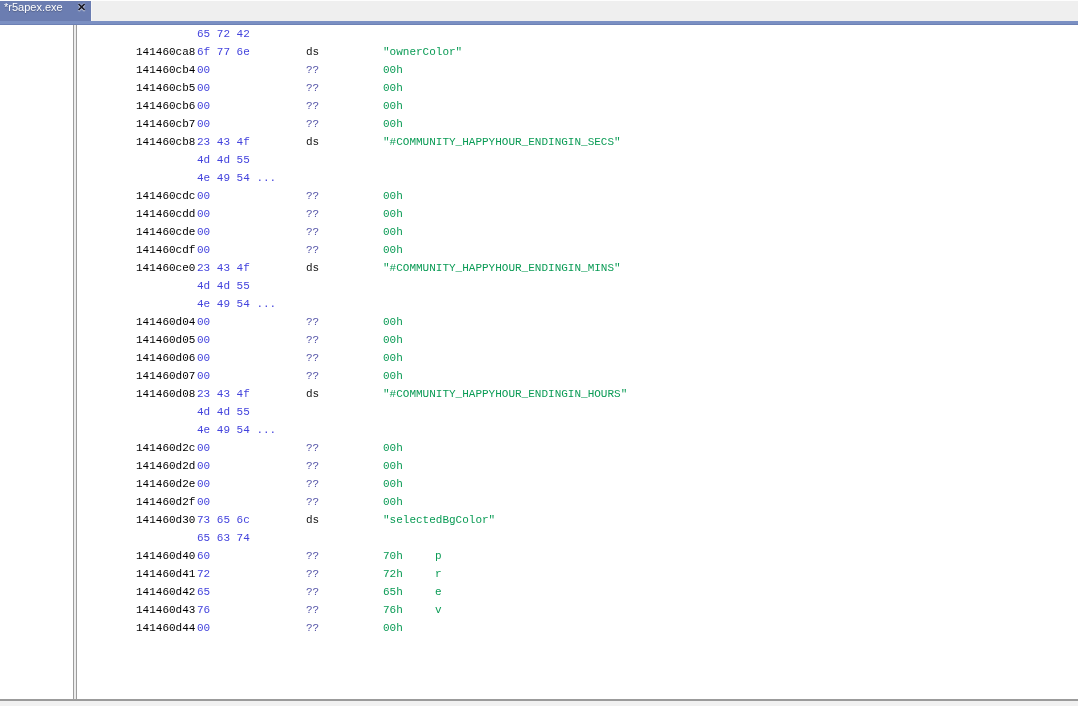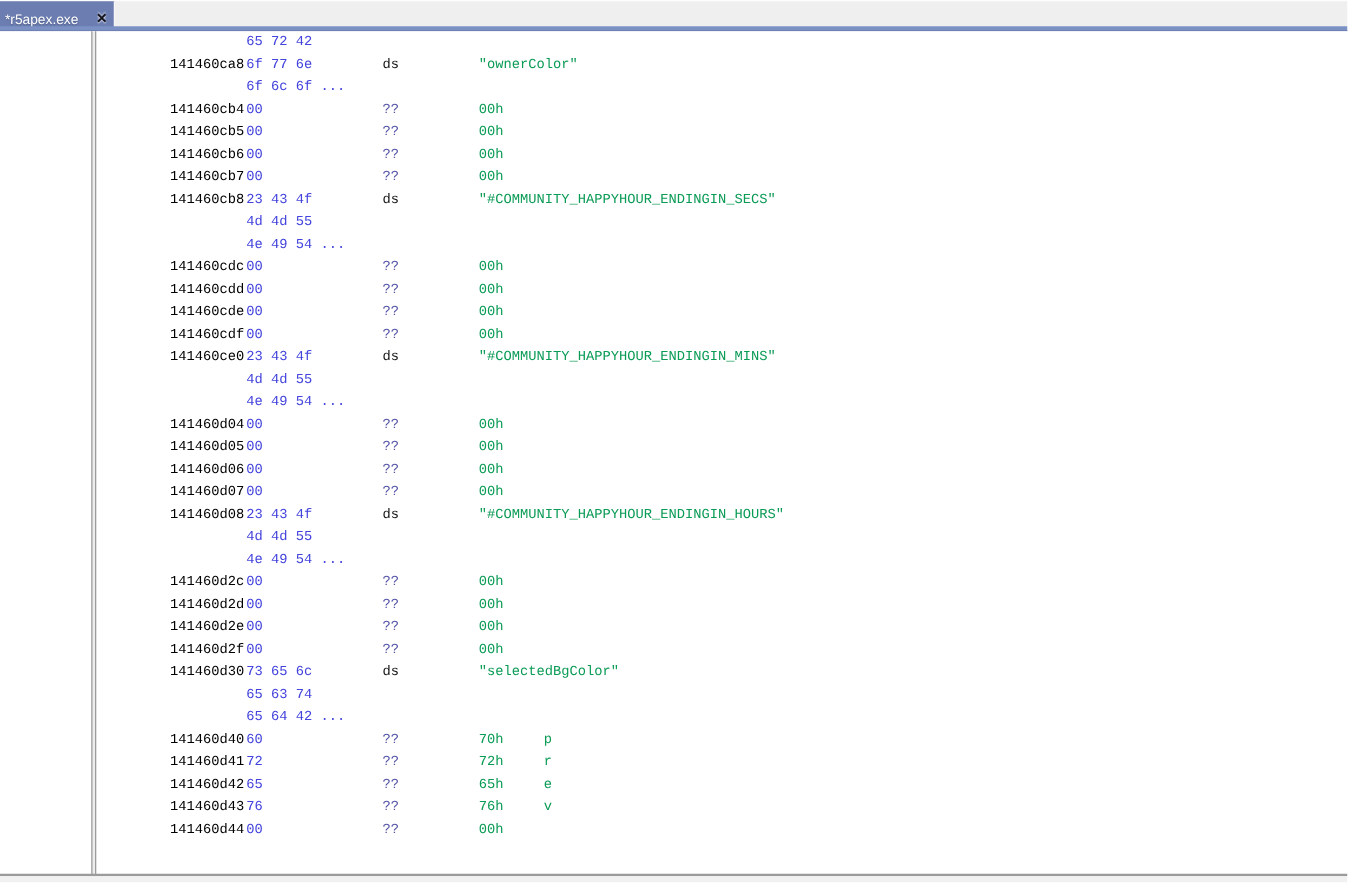--- a/index.html
+++ b/index.html
@@ -9,21 +9,21 @@
   
   .tabbar {
     position:absolute; left:0; top:0; width:1078px; height:21px;
     background:var(--tabbar-bg,#efefef);
     border-top:1px solid #fdfdfd;
   }
   .tab {
     position:absolute; left:0; top:0; height:21px; width:92px;
     background:var(--tab-bg,#6b7db1);
     border-right:1px solid #f6f6f6;
-    display:flex; align-items:flex-end;
+    display:flex; align-items:flex-start;
     padding:0 3px 0 4px;
     cursor:default;
   }
   .tab-label {
     color:var(--tab-text,#ffffff);
     font-size:11px;
     flex:1 1 auto;
     white-space:nowrap;
     text-shadow:0 1px 1px rgba(0,0,0,0.25);
   }
@@ -89,21 +89,20 @@
   </div>
 </div>
 
 <div class="accentbar"></div>
 
 <div class="content">
   <div class="gutter-divider"></div>
   <div class="hexrows">
       <div class="hexrow"><span class="c-bytes">65 72 42</span></div>
       <div class="hexrow"><span class="c-addr">141460ca8</span><span class="c-bytes">6f 77 6e</span><span class="c-kw kw-ds">ds</span><span class="c-val">"ownerColor"</span></div>
-      <div class="hexrow"><span class="c-bytes">6f 6c 6f ...</span></div>
       <div class="hexrow"><span class="c-addr">141460cb4</span><span class="c-bytes">00</span><span class="c-kw kw-undef">??</span><span class="c-val">00h</span></div>
       <div class="hexrow"><span class="c-addr">141460cb5</span><span class="c-bytes">00</span><span class="c-kw kw-undef">??</span><span class="c-val">00h</span></div>
       <div class="hexrow"><span class="c-addr">141460cb6</span><span class="c-bytes">00</span><span class="c-kw kw-undef">??</span><span class="c-val">00h</span></div>
       <div class="hexrow"><span class="c-addr">141460cb7</span><span class="c-bytes">00</span><span class="c-kw kw-undef">??</span><span class="c-val">00h</span></div>
       <div class="hexrow"><span class="c-addr">141460cb8</span><span class="c-bytes">23 43 4f</span><span class="c-kw kw-ds">ds</span><span class="c-val">"#COMMUNITY_HAPPYHOUR_ENDINGIN_SECS"</span></div>
       <div class="hexrow"><span class="c-bytes">4d 4d 55</span></div>
       <div class="hexrow"><span class="c-bytes">4e 49 54 ...</span></div>
       <div class="hexrow"><span class="c-addr">141460cdc</span><span class="c-bytes">00</span><span class="c-kw kw-undef">??</span><span class="c-val">00h</span></div>
       <div class="hexrow"><span class="c-addr">141460cdd</span><span class="c-bytes">00</span><span class="c-kw kw-undef">??</span><span class="c-val">00h</span></div>
       <div class="hexrow"><span class="c-addr">141460cde</span><span class="c-bytes">00</span><span class="c-kw kw-undef">??</span><span class="c-val">00h</span></div>
@@ -117,21 +116,20 @@
       <div class="hexrow"><span class="c-addr">141460d07</span><span class="c-bytes">00</span><span class="c-kw kw-undef">??</span><span class="c-val">00h</span></div>
       <div class="hexrow"><span class="c-addr">141460d08</span><span class="c-bytes">23 43 4f</span><span class="c-kw kw-ds">ds</span><span class="c-val">"#COMMUNITY_HAPPYHOUR_ENDINGIN_HOURS"</span></div>
       <div class="hexrow"><span class="c-bytes">4d 4d 55</span></div>
       <div class="hexrow"><span class="c-bytes">4e 49 54 ...</span></div>
       <div class="hexrow"><span class="c-addr">141460d2c</span><span class="c-bytes">00</span><span class="c-kw kw-undef">??</span><span class="c-val">00h</span></div>
       <div class="hexrow"><span class="c-addr">141460d2d</span><span class="c-bytes">00</span><span class="c-kw kw-undef">??</span><span class="c-val">00h</span></div>
       <div class="hexrow"><span class="c-addr">141460d2e</span><span class="c-bytes">00</span><span class="c-kw kw-undef">??</span><span class="c-val">00h</span></div>
       <div class="hexrow"><span class="c-addr">141460d2f</span><span class="c-bytes">00</span><span class="c-kw kw-undef">??</span><span class="c-val">00h</span></div>
       <div class="hexrow"><span class="c-addr">141460d30</span><span class="c-bytes">73 65 6c</span><span class="c-kw kw-ds">ds</span><span class="c-val">"selectedBgColor"</span></div>
       <div class="hexrow"><span class="c-bytes">65 63 74</span></div>
-      <div class="hexrow"><span class="c-bytes">65 64 42 ...</span></div>
       <div class="hexrow"><span class="c-addr">141460d40</span><span class="c-bytes">60</span><span class="c-kw kw-undef">??</span><span class="c-val">70h</span><span class="c-char">p</span></div>
       <div class="hexrow"><span class="c-addr">141460d41</span><span class="c-bytes">72</span><span class="c-kw kw-undef">??</span><span class="c-val">72h</span><span class="c-char">r</span></div>
       <div class="hexrow"><span class="c-addr">141460d42</span><span class="c-bytes">65</span><span class="c-kw kw-undef">??</span><span class="c-val">65h</span><span class="c-char">e</span></div>
       <div class="hexrow"><span class="c-addr">141460d43</span><span class="c-bytes">76</span><span class="c-kw kw-undef">??</span><span class="c-val">76h</span><span class="c-char">v</span></div>
       <div class="hexrow"><span class="c-addr">141460d44</span><span class="c-bytes">00</span><span class="c-kw kw-undef">??</span><span class="c-val">00h</span></div>
     </div>
 </div>
 
 <div class="bottom-line"></div>
 <div class="bottom-fill"></div>

